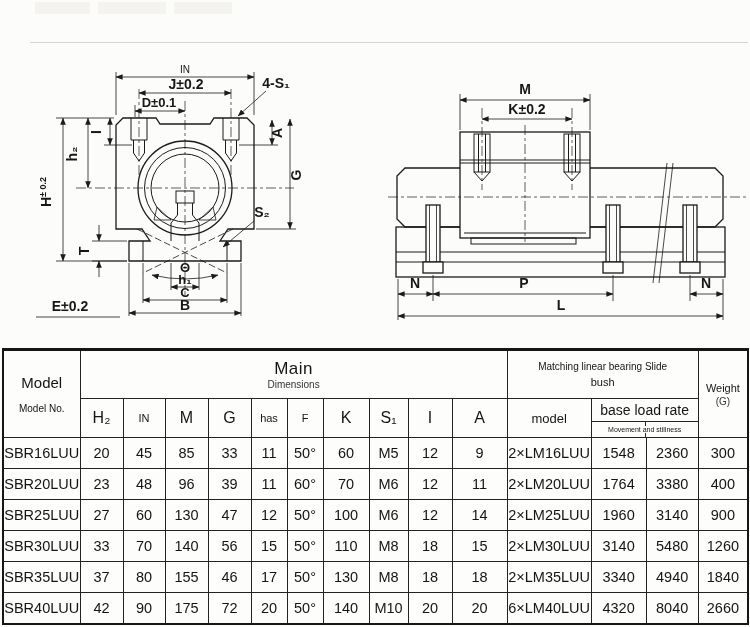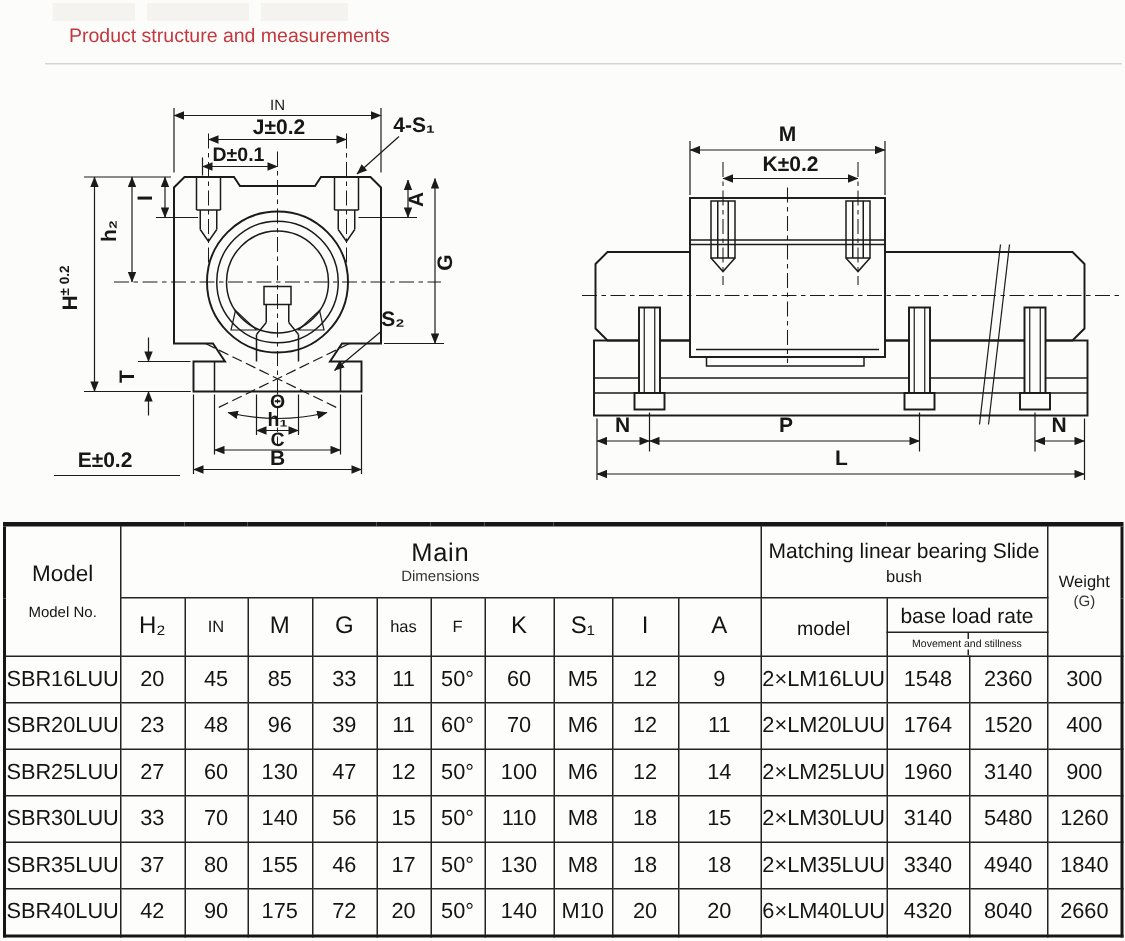--- a/index.html
+++ b/index.html
@@ -24,38 +24,37 @@
   table.spec{position:absolute;left:2px;top:348px;width:746px;height:277px;
     border-collapse:collapse;table-layout:fixed;background:#fdfdfc;}
   table.spec{border:2px solid #161616;border-top-width:3px;}
   table.spec th,table.spec td{border:1px solid #232323;text-align:center;vertical-align:middle;
     padding:0;font-weight:normal;color:#141414;overflow:hidden;}
   tr.r1{height:49px;} tr.r2{height:23px;} tr.r3{height:16px;}
   tbody tr{height:31px;}
   td{font-size:14.5px;}
   .model-l1{font-size:15px;} .model-l2{font-size:10px;margin-top:12px;}
   .main-l1{font-size:17px;letter-spacing:0.5px;} .main-l2{font-size:10px;color:#333;}
-  .match-l1{font-size:14px;} .match-l2{font-size:11px;margin-top:4px;}
+  .match-l1{font-size:10px;} .match-l2{font-size:11px;margin-top:4px;}
   .weight-l1{font-size:11px;} .weight-l2{font-size:10px;margin-top:2px;color:#333;}
   th.lg{font-size:16px;} th.sm{font-size:11px;}
   th.bushmodel{font-size:13px;} th.blr{font-size:14px;}
   th.mv{font-size:7px;position:relative;color:#222;}
   th.mv::before,th.mv::after{content:"";position:absolute;left:50%;border-left:1px solid #232323;height:4px;}
   th.mv::before{top:0;} th.mv::after{bottom:0;}
 </style>
 </head>
 <body>
 
 <div class="page">
 
   <div class="ghost" style="left:35px;width:55px;"></div>
   <div class="ghost" style="left:98px;width:68px;"></div>
   <div class="ghost" style="left:174px;width:58px;"></div>
 
-  <div class="hdr-title">Product structure and measurements</div>
   <div class="hdr-line"></div>
 
   <svg width="0" height="0" style="position:absolute">
     <defs>
       <marker id="ar" viewBox="0 0 10 8" refX="9.5" refY="4" markerWidth="9" markerHeight="7" orient="auto-start-reverse">
         <path d="M0,0 L10,4 L0,8 z" fill="#1b1b1b"></path>
       </marker>
     </defs>
   </svg>
 
@@ -335,21 +334,21 @@
           <td>96</td>
           <td>39</td>
           <td>11</td>
           <td>60°</td>
           <td>70</td>
           <td>M6</td>
           <td>12</td>
           <td>11</td>
           <td>2×LM20LUU</td>
           <td>1764</td>
-          <td>1520</td>
+          <td>3380</td>
           <td>400</td>
         </tr>
         <tr>
           <td>SBR25LUU</td>
           <td>27</td>
           <td>60</td>
           <td>130</td>
           <td>47</td>
           <td>12</td>
           <td>50°</td>

